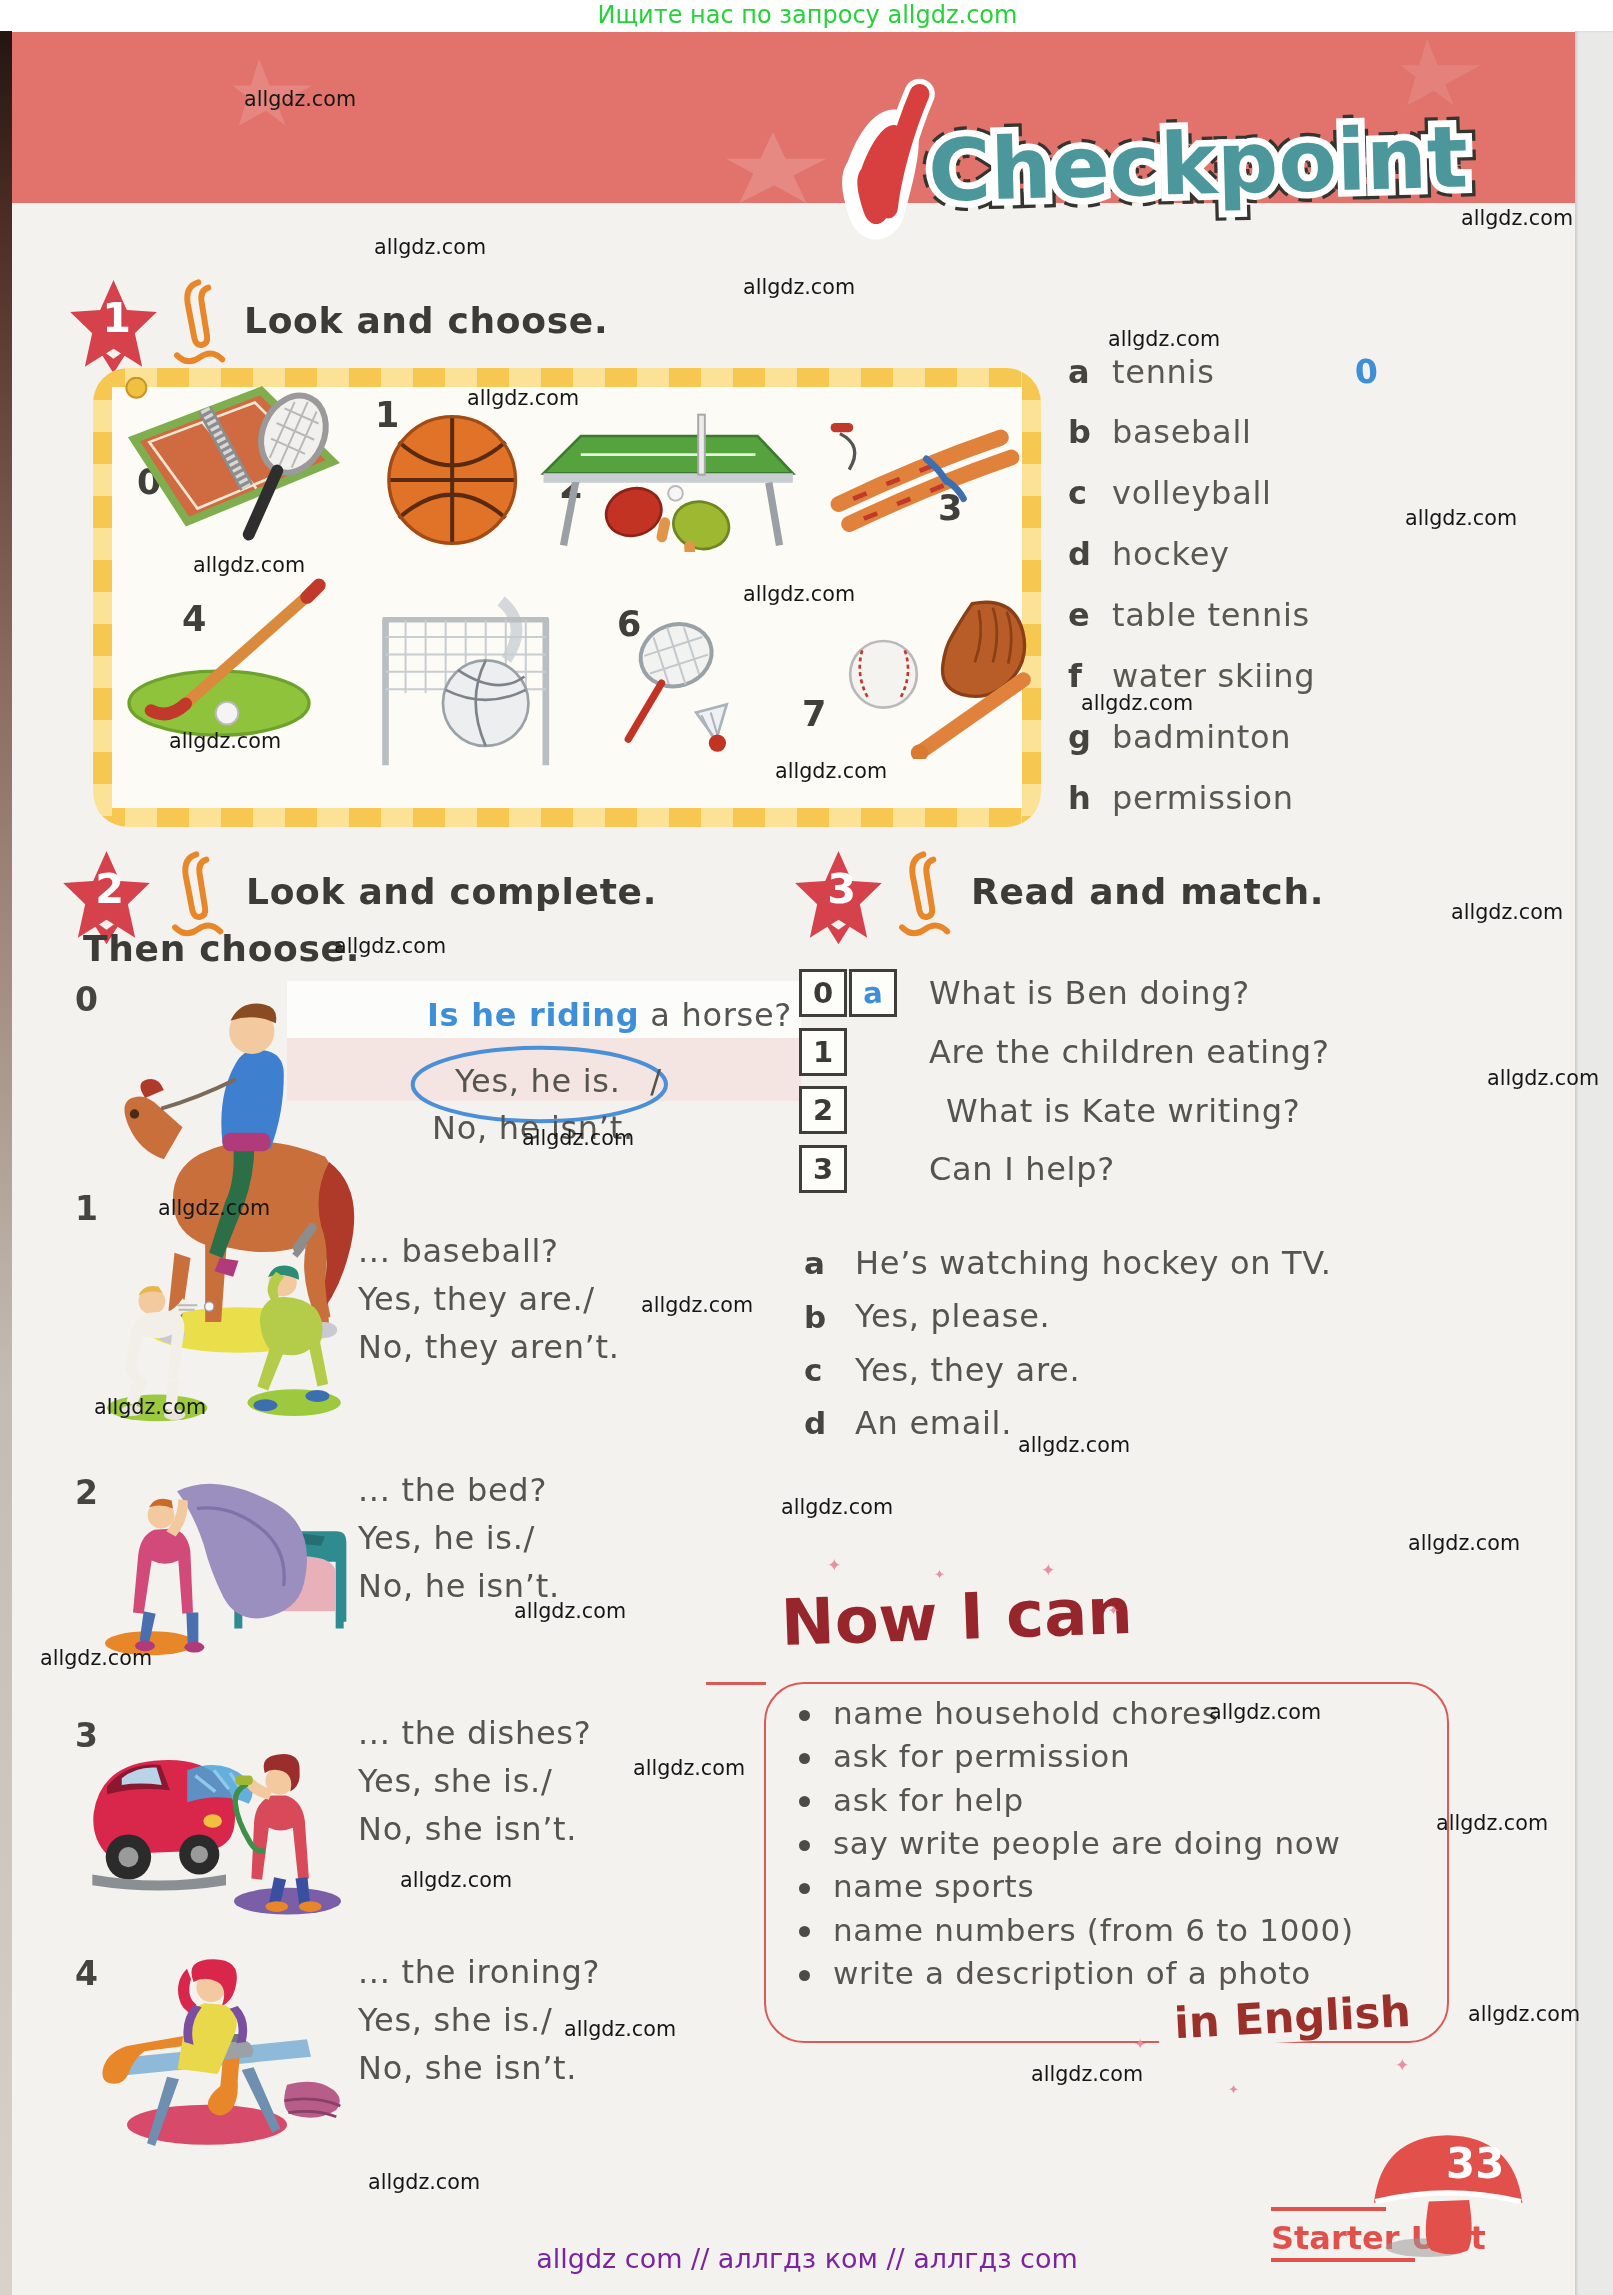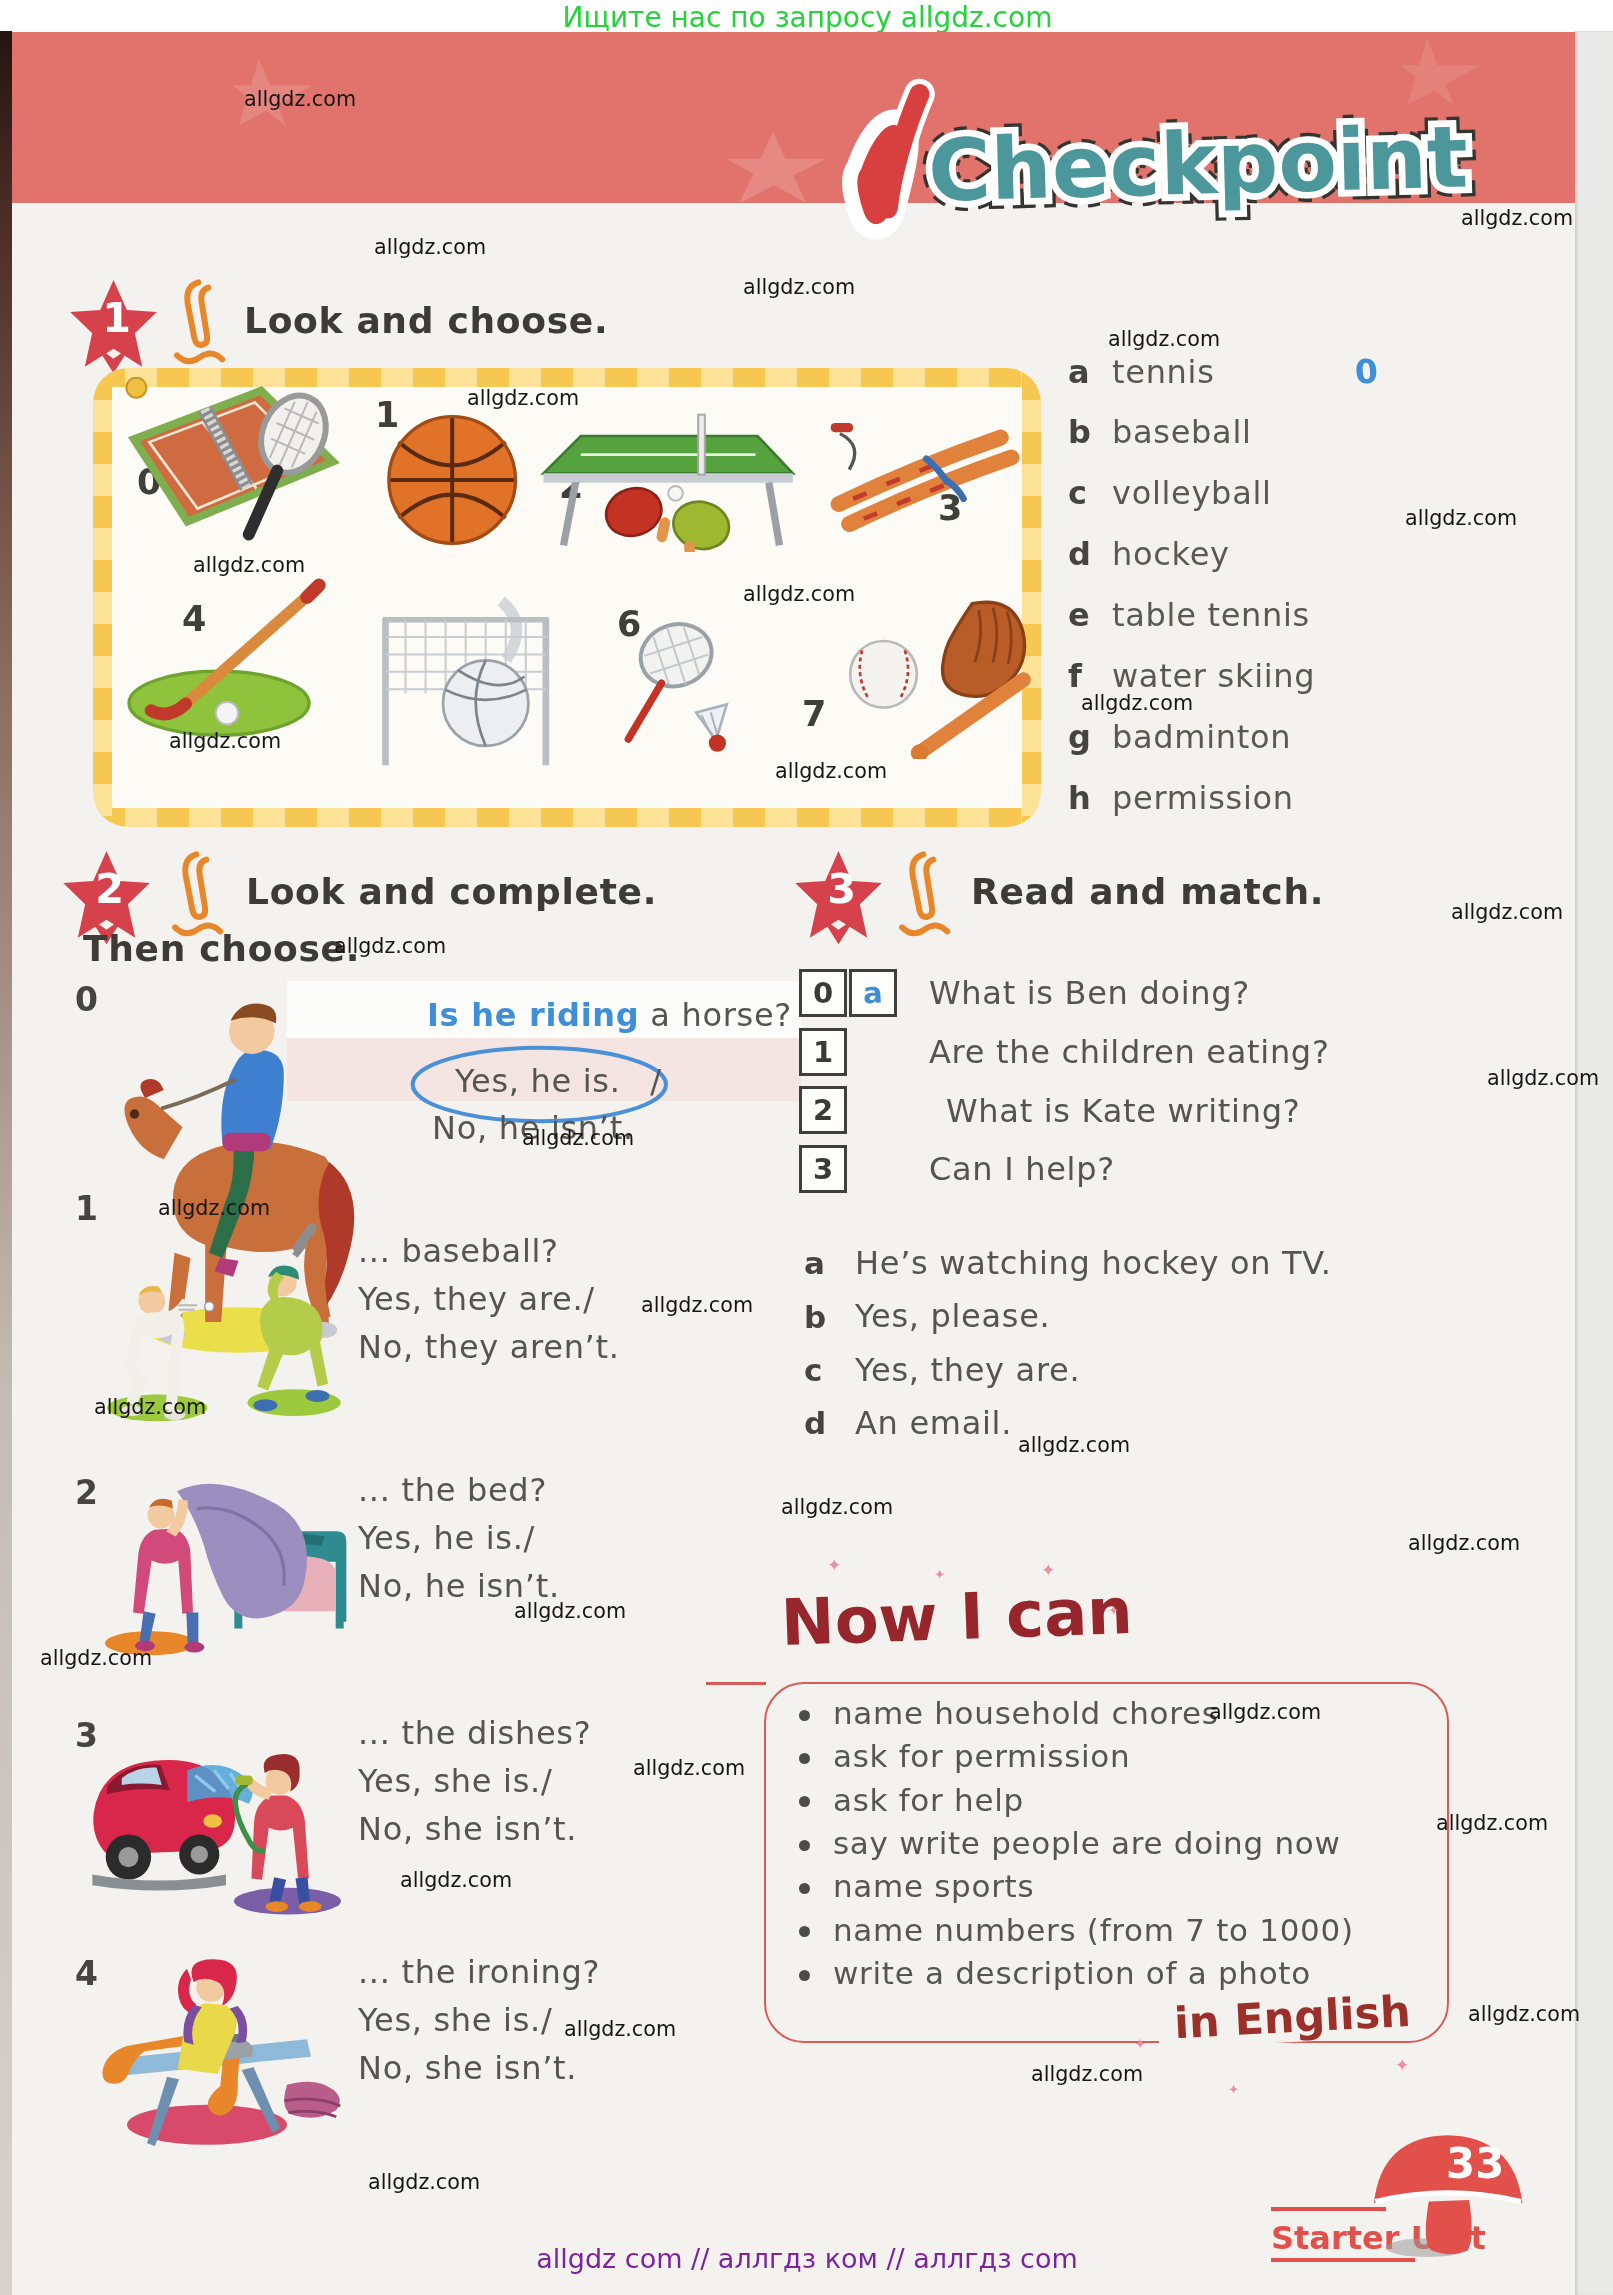--- a/index.html
+++ b/index.html
@@ -6,21 +6,21 @@
   body{width:1614px;height:2295px;position:relative;overflow:hidden;
        background:#ffffff;font-family:"DejaVu Sans",sans-serif;}
   #page{position:absolute;inset:0;background:#f4f2ee;}
   
   .spine{position:absolute;left:0;top:31px;width:12px;height:2265px;
          background:linear-gradient(180deg,#241511 0%,#4a2c24 8%,#8a6a5e 28%,#c4bcb4 60%,#d8d2cb 100%);}
   .right-edge{position:absolute;right:0;top:31px;width:39px;height:2265px;background:#e9e9e7;
               box-shadow:inset 2px 0 2.7px rgba(0,0,0,.12);}
   .top-strip{position:absolute;left:0;top:0;width:1614px;height:32px;background:#ffffff;}
   .green-note{position:absolute;left:507px;top:1.3px;width:601px;text-align:center;
-              font-size:28px;color:#26d23a;}
+              font-size:24px;color:#26d23a;}
   
   .banner{position:absolute;left:12px;top:32px;width:1602px;height:171px;background:#e2736c;}
   .banner svg{position:absolute;inset:0;}
   
   .checkpoint{position:absolute;left:821px;top:60px;width:761px;height:187px;transform:rotate(-1.5deg);}
   
   .wm{position:absolute;font-size:20.7px;color:#161616;white-space:nowrap;}
   
   .star{position:absolute;width:87px;height:100px;}
   .star text{font:700 62px "DejaVu Sans",sans-serif;fill:#fff;}
@@ -463,21 +463,21 @@
   <div class="nic-item" style="left:833px;top:1695px;">name household chores</div>
   <span class="nic-bullet" style="left:799px;top:1753px;"></span>
   <div class="nic-item" style="left:833px;top:1738px;">ask for permission</div>
   <span class="nic-bullet" style="left:799px;top:1796px;"></span>
   <div class="nic-item" style="left:833px;top:1782px;">ask for help</div>
   <span class="nic-bullet" style="left:799px;top:1840px;"></span>
   <div class="nic-item" style="left:833px;top:1825px;">say write people are doing now</div>
   <span class="nic-bullet" style="left:799px;top:1883px;"></span>
   <div class="nic-item" style="left:833px;top:1868px;">name sports</div>
   <span class="nic-bullet" style="left:799px;top:1926px;"></span>
-  <div class="nic-item" style="left:833px;top:1912px;">name numbers (from 7 to 1000)</div>
+  <div class="nic-item" style="left:833px;top:1912px;">name numbers (from 6 to 1000)</div>
   <span class="nic-bullet" style="left:799px;top:1970px;"></span>
   <div class="nic-item" style="left:833px;top:1955px;">write a description of a photo</div>
 
   <div class="in-english">in English</div>
   <span class="pink-star" style="left:1134px;top:2035px;font-size:14.7px;">✦</span>
   <span class="pink-star" style="left:1395px;top:2055px;">✦</span>
   <span class="pink-star" style="left:1228px;top:2082px;font-size:13.3px;">✦</span>
 
   <div class="red-line" style="left:1271px;top:2207px;width:115px;"></div>
   <div class="starter" style="left:1271px;top:2219px;">Starter Unit</div>

